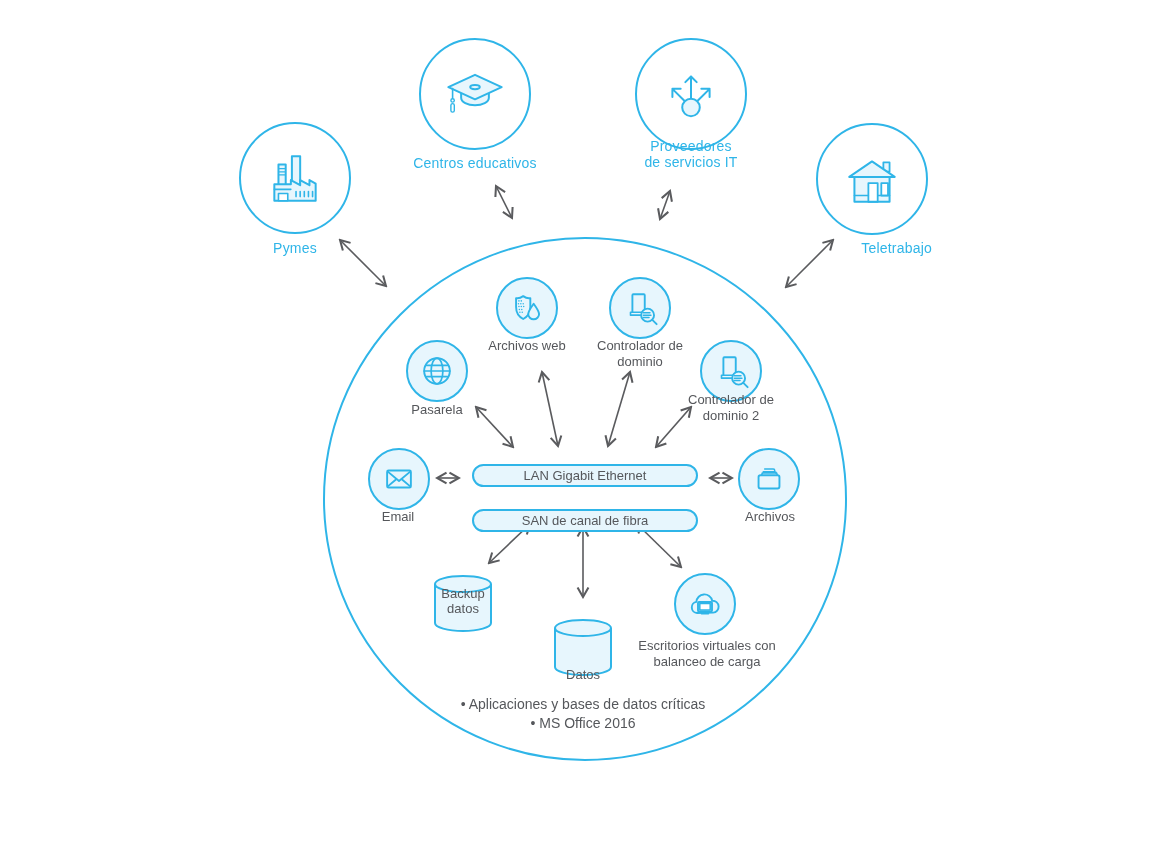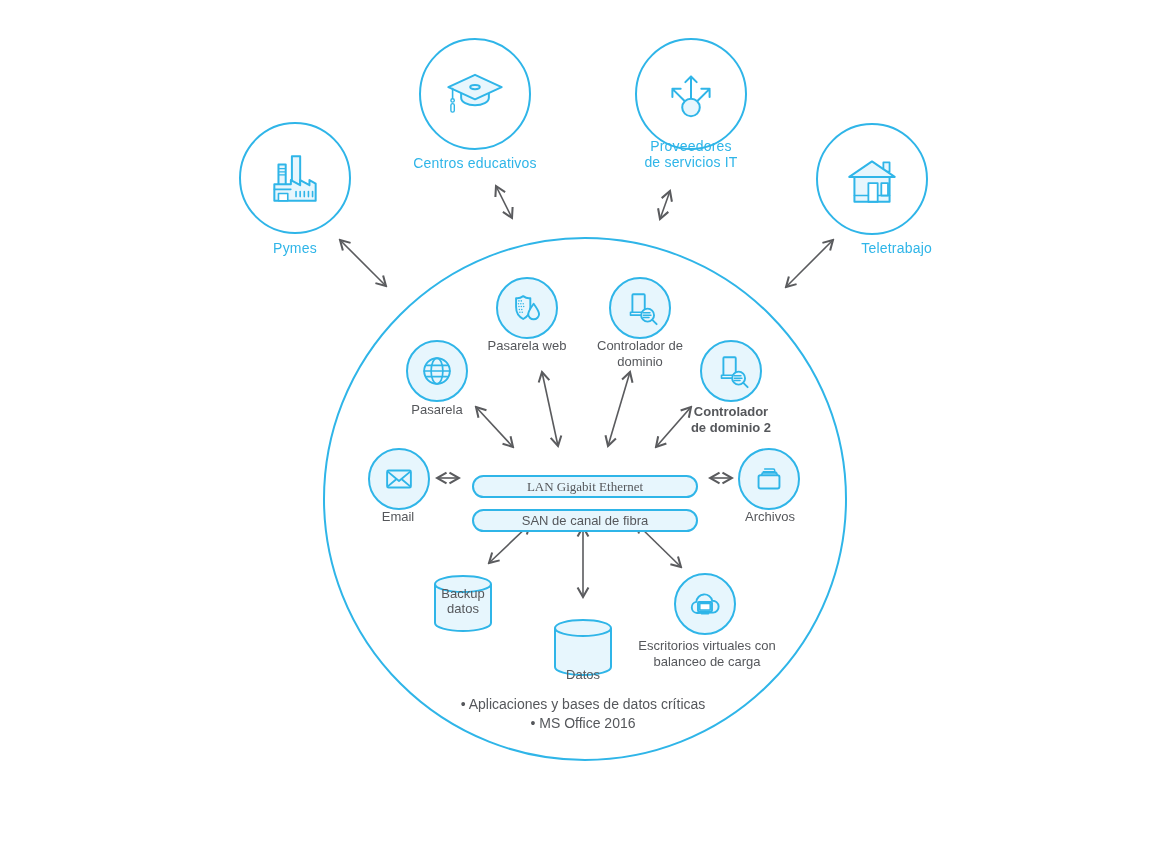--- a/index.html
+++ b/index.html
@@ -30,21 +30,21 @@
   }
   .lbl{position:absolute;text-align:center;line-height:16px;}
   .lbl.cyan{color:var(--accent);font-size:14px;font-weight:500;letter-spacing:.2px;}
   .lbl.gray{color:var(--ink);font-size:13px;}
   .bus{
     position:absolute;left:472px;width:226px;height:23px;box-sizing:border-box;
     border:2px solid var(--accent);border-radius:13px;background:var(--pale);
     display:flex;align-items:center;justify-content:center;
     color:var(--ink);font-size:13px;
   }
-  .bus-lan{top:475px;font-family:Liberation Serif, serif;}
+  .bus-lan{top:464px;}
   .bus-san{top:509px;}
   .cyl-label{position:absolute;text-align:center;color:var(--ink);font-size:13px;line-height:15px;}
   .notes{position:absolute;left:383px;top:657px;width:400px;text-align:center;color:var(--ink);font-size:14px;line-height:19px;margin-top:38px;}
   .note-line::before{content:"• ";}
   .diagram-title{
     position:absolute;left:283px;top:762px;width:600px;text-align:center;
     color:var(--accent);font-size:21px;font-weight:500;letter-spacing:.3px;
   }
   
   .n-pymes{left:239px;top:122px;}
@@ -58,21 +58,21 @@
   .s-seguridad{left:496px;top:277px;}
   .s-controlador{left:609px;top:277px;}
   .s-pasarela{left:406px;top:340px;}
   .s-controlador2{left:700px;top:340px;}
   .s-email{left:368px;top:448px;}
   .s-archivos{left:738px;top:448px;}
   .s-escritorios{left:674px;top:573px;}
   .sl-seguridad{left:457px;top:338px;width:140px;}
   .sl-controlador{left:596px;top:338px;width:88px;}
   .sl-pasarela{left:387px;top:402px;width:100px;}
-  .sl-controlador2{left:685px;top:404px;width:92px;font-weight:bold;}
+  .sl-controlador2{left:685px;top:392px;width:92px;}
   .sl-email{left:348px;top:509px;width:100px;}
   .sl-archivos{left:720px;top:509px;width:100px;}
   .sl-escritorios{left:637px;top:638px;width:140px;}
   .cyl{position:absolute;}
   .c-backup{left:432px;top:574px;}
   .c-datos{left:552px;top:618px;}
   .cl-backup{left:432px;top:586px;width:62px;}
   .cl-datos{left:552px;top:640px;width:62px;margin-top:27px;}
   .icon{display:block;}
   .icon *{vector-effect:non-scaling-stroke;}
@@ -167,21 +167,21 @@
           <circle cx="14" cy="18.5" r=".8"></circle>
           <circle cx="16.5" cy="18.5" r=".8"></circle>
         <circle cx="12" cy="21.5" r=".8"></circle>
           <circle cx="14.5" cy="21.5" r=".8"></circle>
         <circle cx="12.5" cy="24.5" r=".8"></circle>
           <circle cx="15" cy="24.5" r=".8"></circle>
       </g>
       <path d="M27 15.5 c-3.8 5.3 -5.7 8 -5.7 10.7 a5.7 5.7 0 0 0 11.4 0 c0 -2.7 -1.9 -5.4 -5.7 -10.7 z" fill="#e7f6fd"></path>
     </svg>
   </div>
-  <div class="lbl gray sl-seguridad">Pasarela web</div>
+  <div class="lbl gray sl-seguridad">Archivos web</div>
 
   <div class="scircle s-controlador">
     <svg class="icon" width="38" height="38" viewBox="0 0 40 40" fill="none" stroke="#2fb5e8" stroke-width="1.9" stroke-linejoin="round" stroke-linecap="round">
       <rect x="12" y="5.5" width="13" height="21" rx="1" fill="#e7f6fd"></rect>
       <path d="M10 24.5 h15 v3 h-15 z" fill="#e7f6fd" stroke-width="1.6"></path>
       <circle cx="28" cy="27.5" r="6.8" fill="#e7f6fd"></circle>
       <path d="M23.5 25 h7 M23.5 27.5 h8 M23.5 30 h6" stroke-width="1.5"></path>
       <path d="M33 32.5 l4.5 4.5"></path>
     </svg>
   </div>

